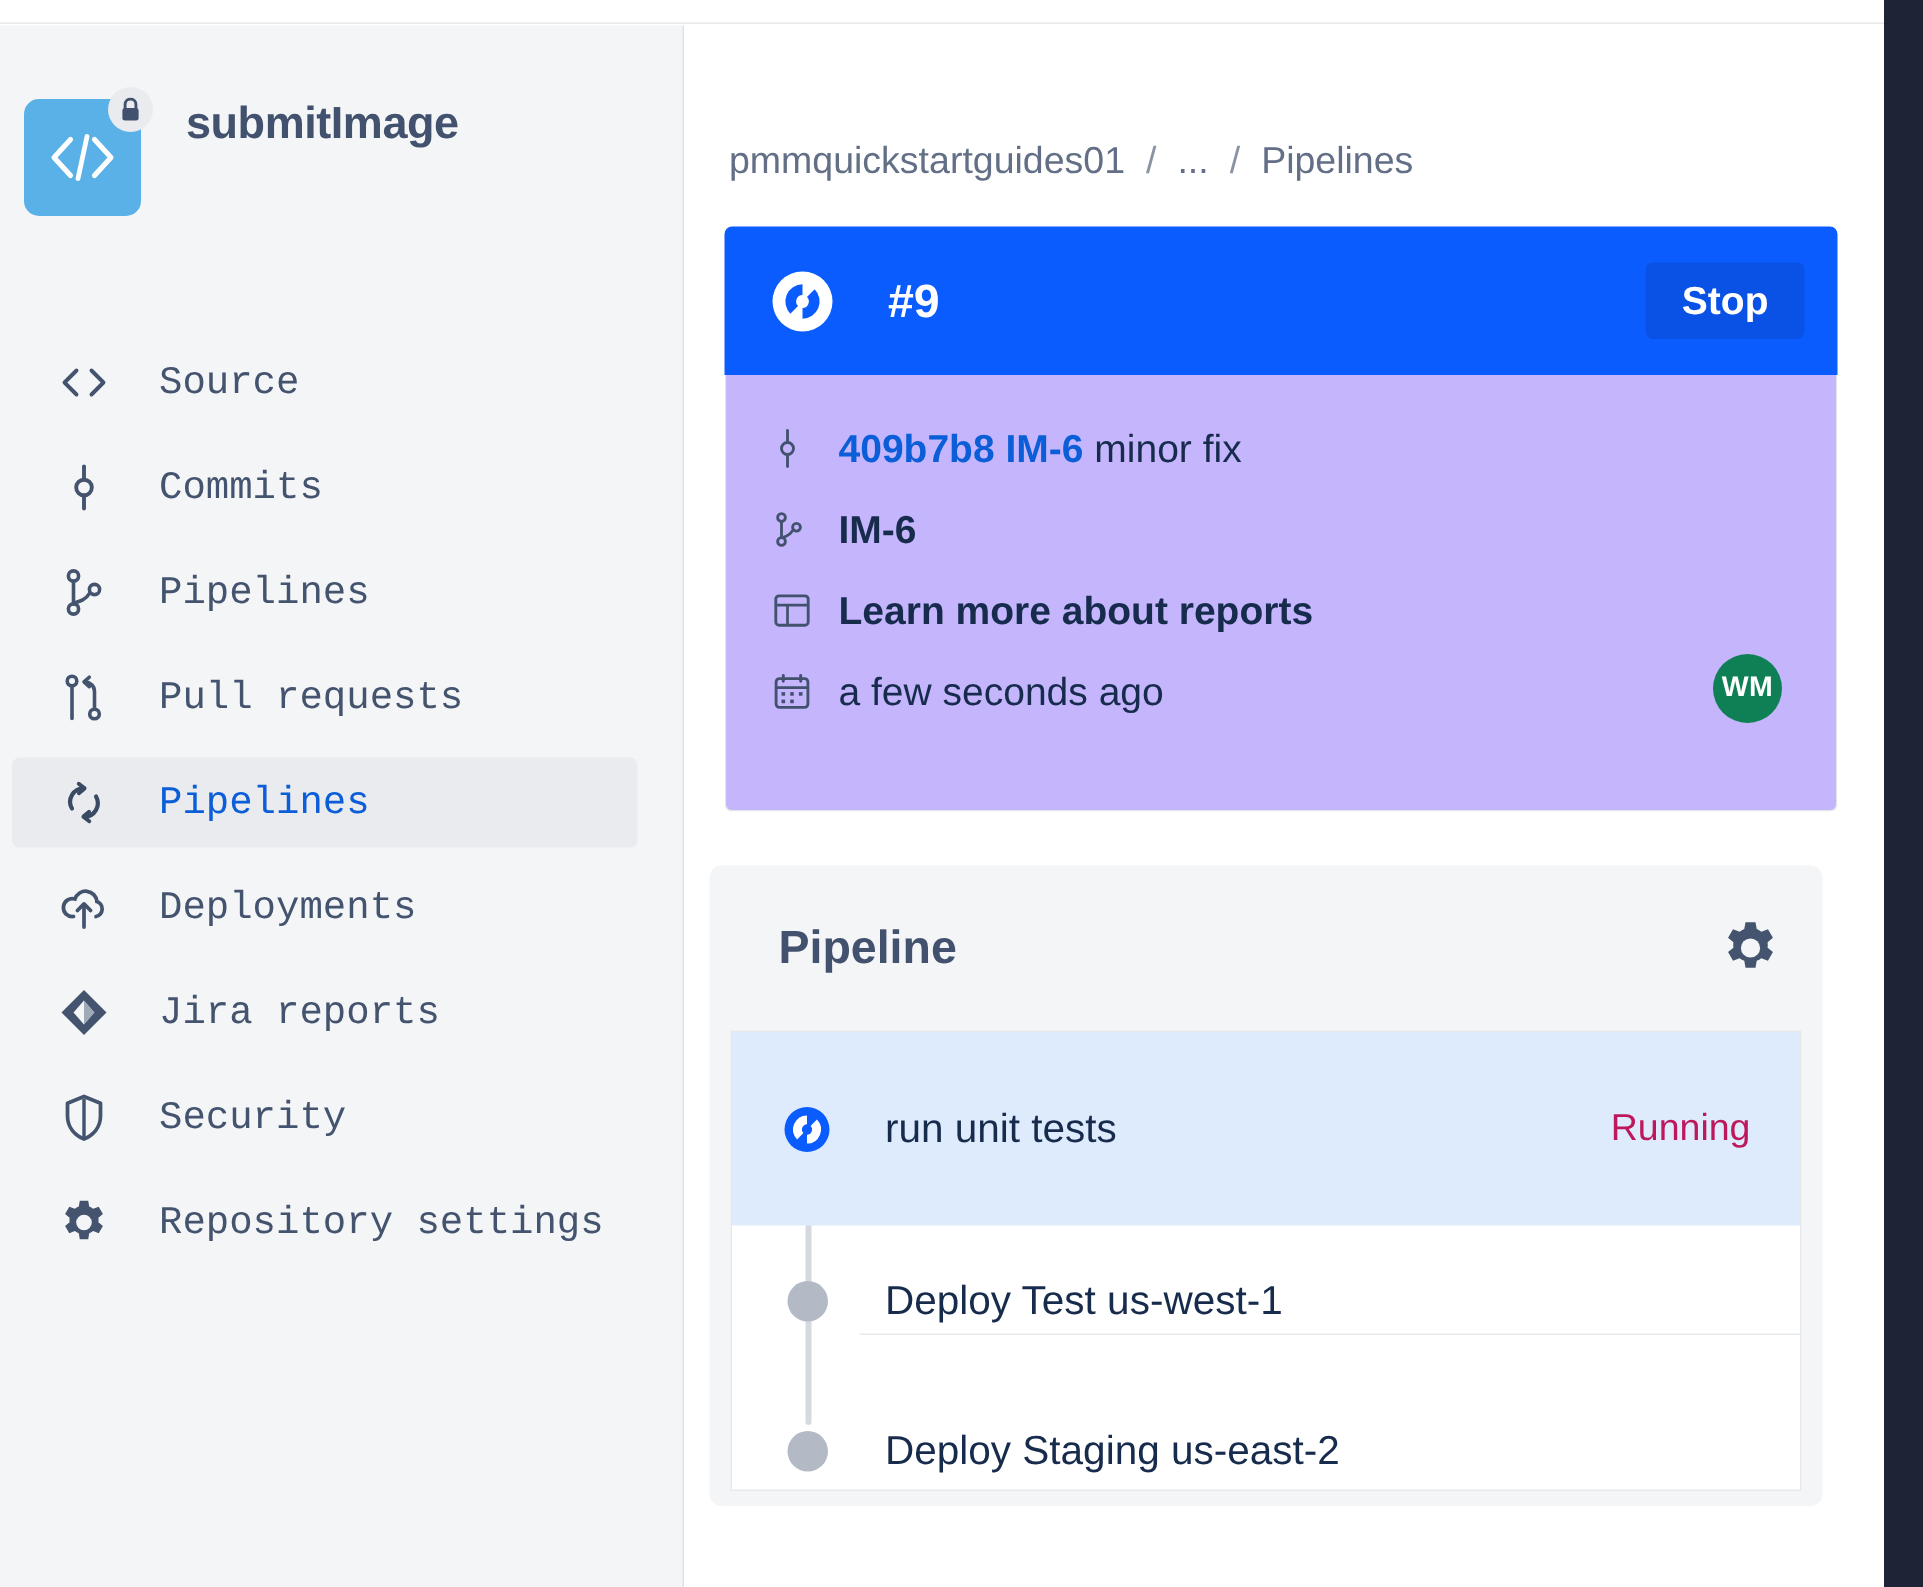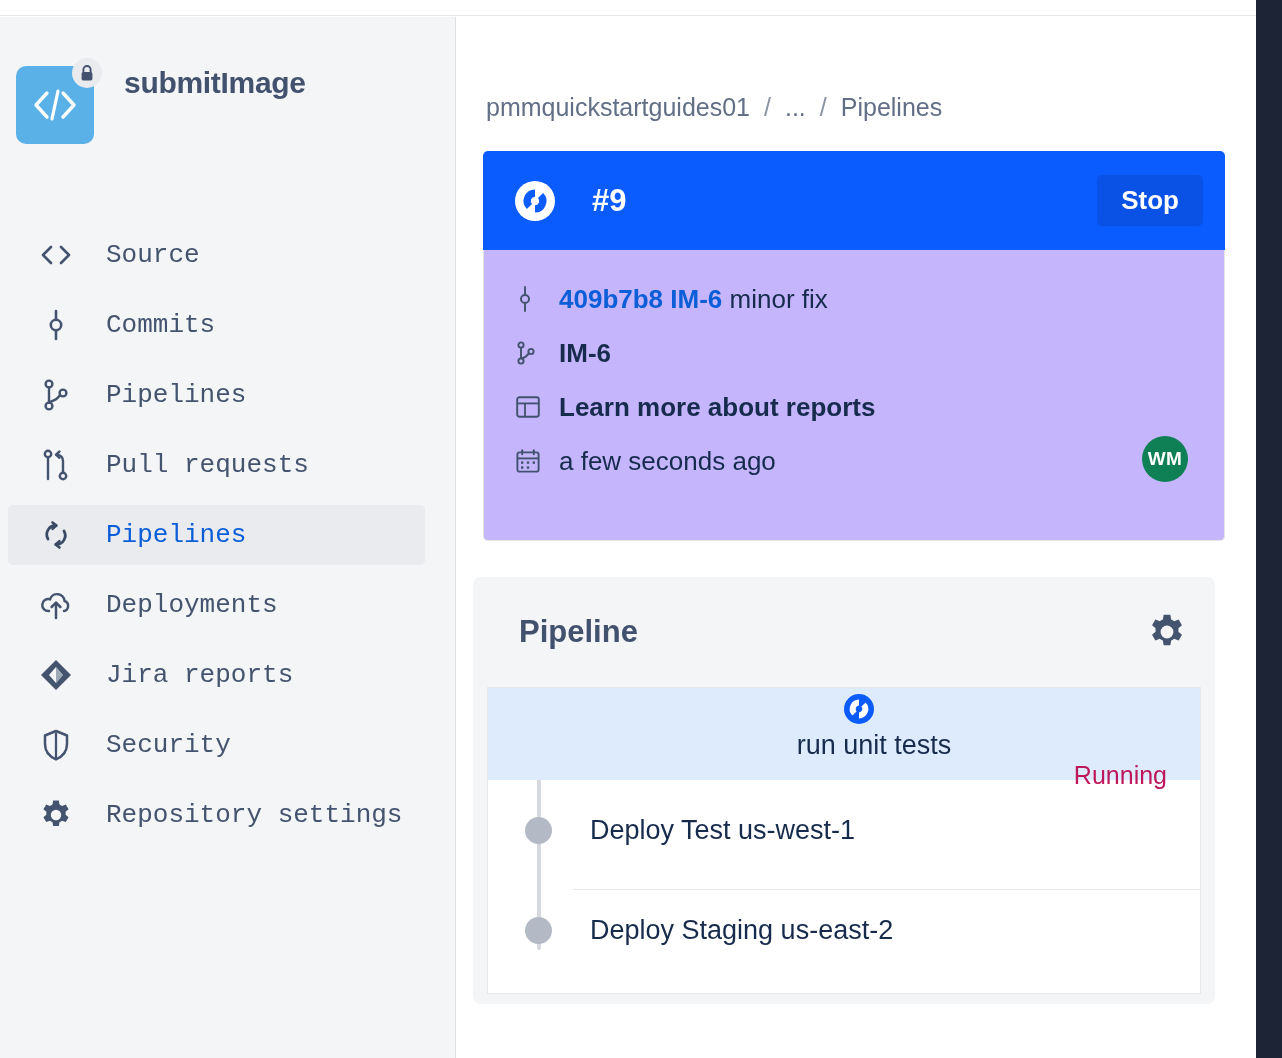--- a/index.html
+++ b/index.html
@@ -133,21 +133,21 @@
     border: 1px solid #e6e8ec; height: 307px; overflow: hidden;
   }
   .rail {
     position: absolute; left: 49px; top: 62px; width: 4px; height: 200px;
     background: #d6dae0; border-radius: 2px;
   }
   .step {
     position: relative; display: flex; align-items: center; height: 100px;
     padding-left: 29px; z-index: 2;
   }
-  .step.running { background: #deebfd; height: 92px; flex-direction: column; }
+  .step.running { background: #deebfd; height: 129px; }
   .step-dot {
     width: 42px; height: 42px; flex: none; display: flex;
     align-items: center; justify-content: center;
   }
   .dot-grey {
     width: 27px; height: 27px; border-radius: 50%; background: #b3bac5;
   }
   .step-name {
     margin-left: 31px; font-size: 27px; color: #172b4d; white-space: nowrap;
   }

